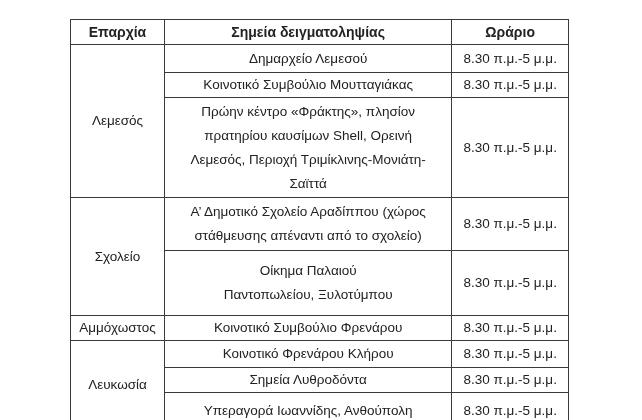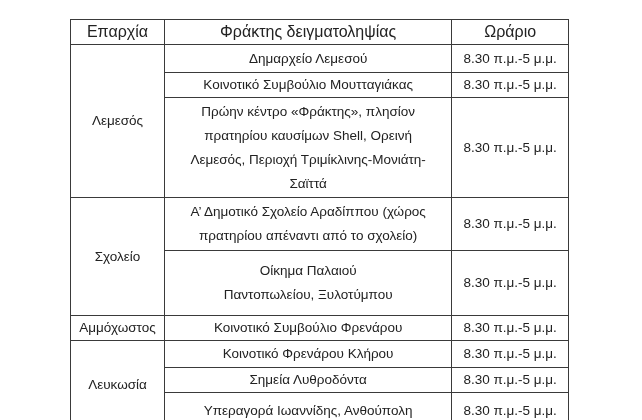--- a/index.html
+++ b/index.html
@@ -6,37 +6,37 @@
   body { width: 642px; height: 420px; position: relative; overflow: hidden;
          font-family: "Liberation Sans", sans-serif; color: #222222; }
   table.sched {
     position: absolute; left: 70px; top: 19px; width: 499px;
     border-collapse: collapse; font-size: 13.5px; line-height: 24px;
   }
   table.sched td, table.sched th {
     border: 1px solid #3a3a3a; text-align: center; vertical-align: middle;
     padding: 0 4px;
   }
-  table.sched th { font-weight: normal; height: 24px; font-size: 16px; }
+  table.sched th { font-weight: bold; height: 24px; font-size: 14px; }
   col.c1 { width: 94px; } col.c2 { width: 288px; } col.c3 { width: 117px; }
   td.sep-light { border-top-color: #8a8a8a !important; }
 </style>
 </head>
 <body>
 
 <table class="sched">
   <colgroup>
       <col class="c1">
       <col class="c2">
       <col class="c3">
     </colgroup>
   <thead>
     <tr>
       <th>Επαρχία</th>
-      <th>Φράκτης δειγματοληψίας</th>
+      <th>Σημεία δειγματοληψίας</th>
       <th>Ωράριο</th>
     </tr>
   </thead>
   <tbody>
 
     <tr style="height:28px">
       <td rowspan="3">Λεμεσός</td>
       <td>Δημαρχείο Λεμεσού</td>
       <td>8.30 π.μ.-5 μ.μ.</td>
     </tr>
@@ -44,21 +44,21 @@
       <td class="sep-light">Κοινοτικό Συμβούλιο Μουτταγιάκας</td>
       <td class="sep-light">8.30 π.μ.-5 μ.μ.</td>
     </tr>
     <tr style="height:100px">
       <td class="sep-light" style="padding:0 22px">Πρώην κέντρο «Φράκτης», πλησίον πρατηρίου καυσίμων Shell, Ορεινή Λεμεσός, Περιοχή Τριμίκλινης-Μονιάτη-Σαϊττά</td>
       <td class="sep-light">8.30 π.μ.-5 μ.μ.</td>
     </tr>
 
     <tr style="height:53px">
       <td rowspan="2">Σχολείο</td>
-      <td style="padding:0 10px">Α’ Δημοτικό Σχολείο Αραδίππου (χώρος πρατηρίου απέναντι από το σχολείο)</td>
+      <td style="padding:0 10px">Α’ Δημοτικό Σχολείο Αραδίππου (χώρος στάθμευσης απέναντι από το σχολείο)</td>
       <td>8.30 π.μ.-5 μ.μ.</td>
     </tr>
     <tr style="height:48px">
       <td class="sep-light" style="padding:8px 50px">Οίκημα Παλαιού Παντοπωλείου, Ξυλοτύμπου</td>
       <td class="sep-light">8.30 π.μ.-5 μ.μ.</td>
     </tr>
 
     <tr style="height:25px">
       <td>Αμμόχωστος</td>
       <td>Κοινοτικό Συμβούλιο Φρενάρου</td>

